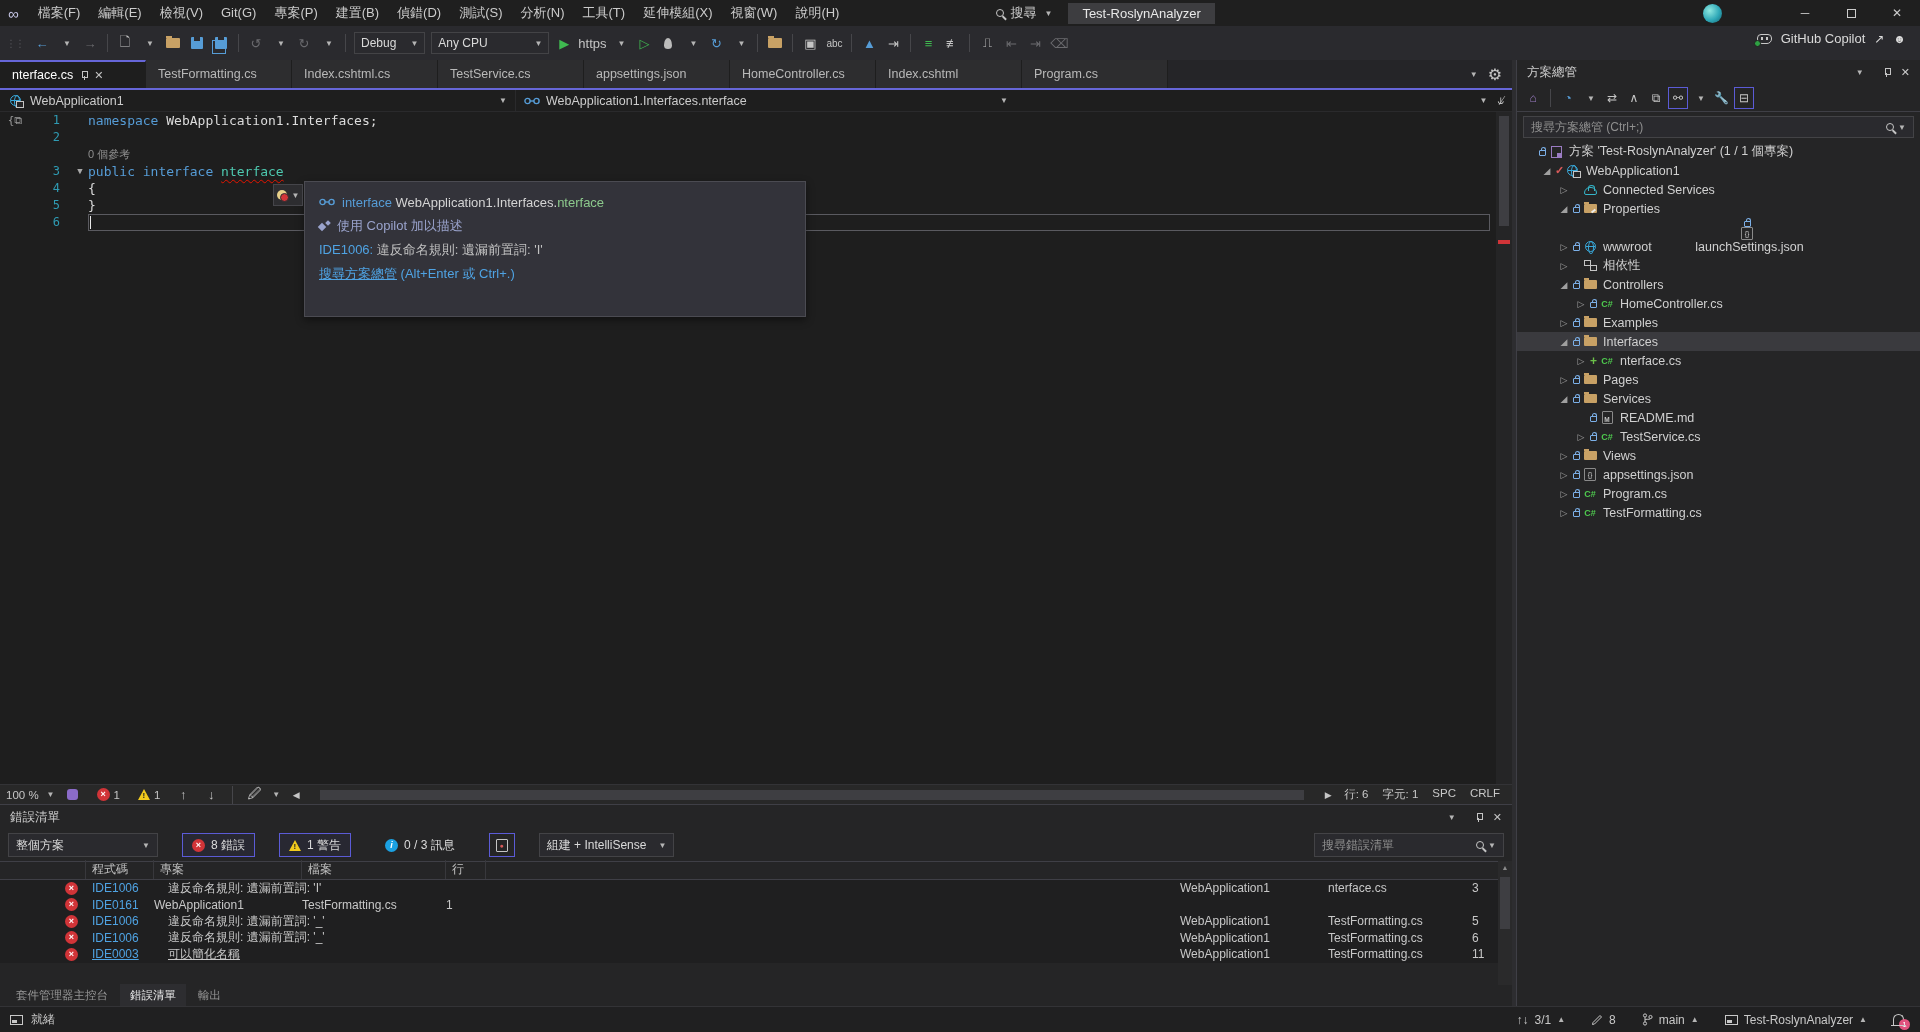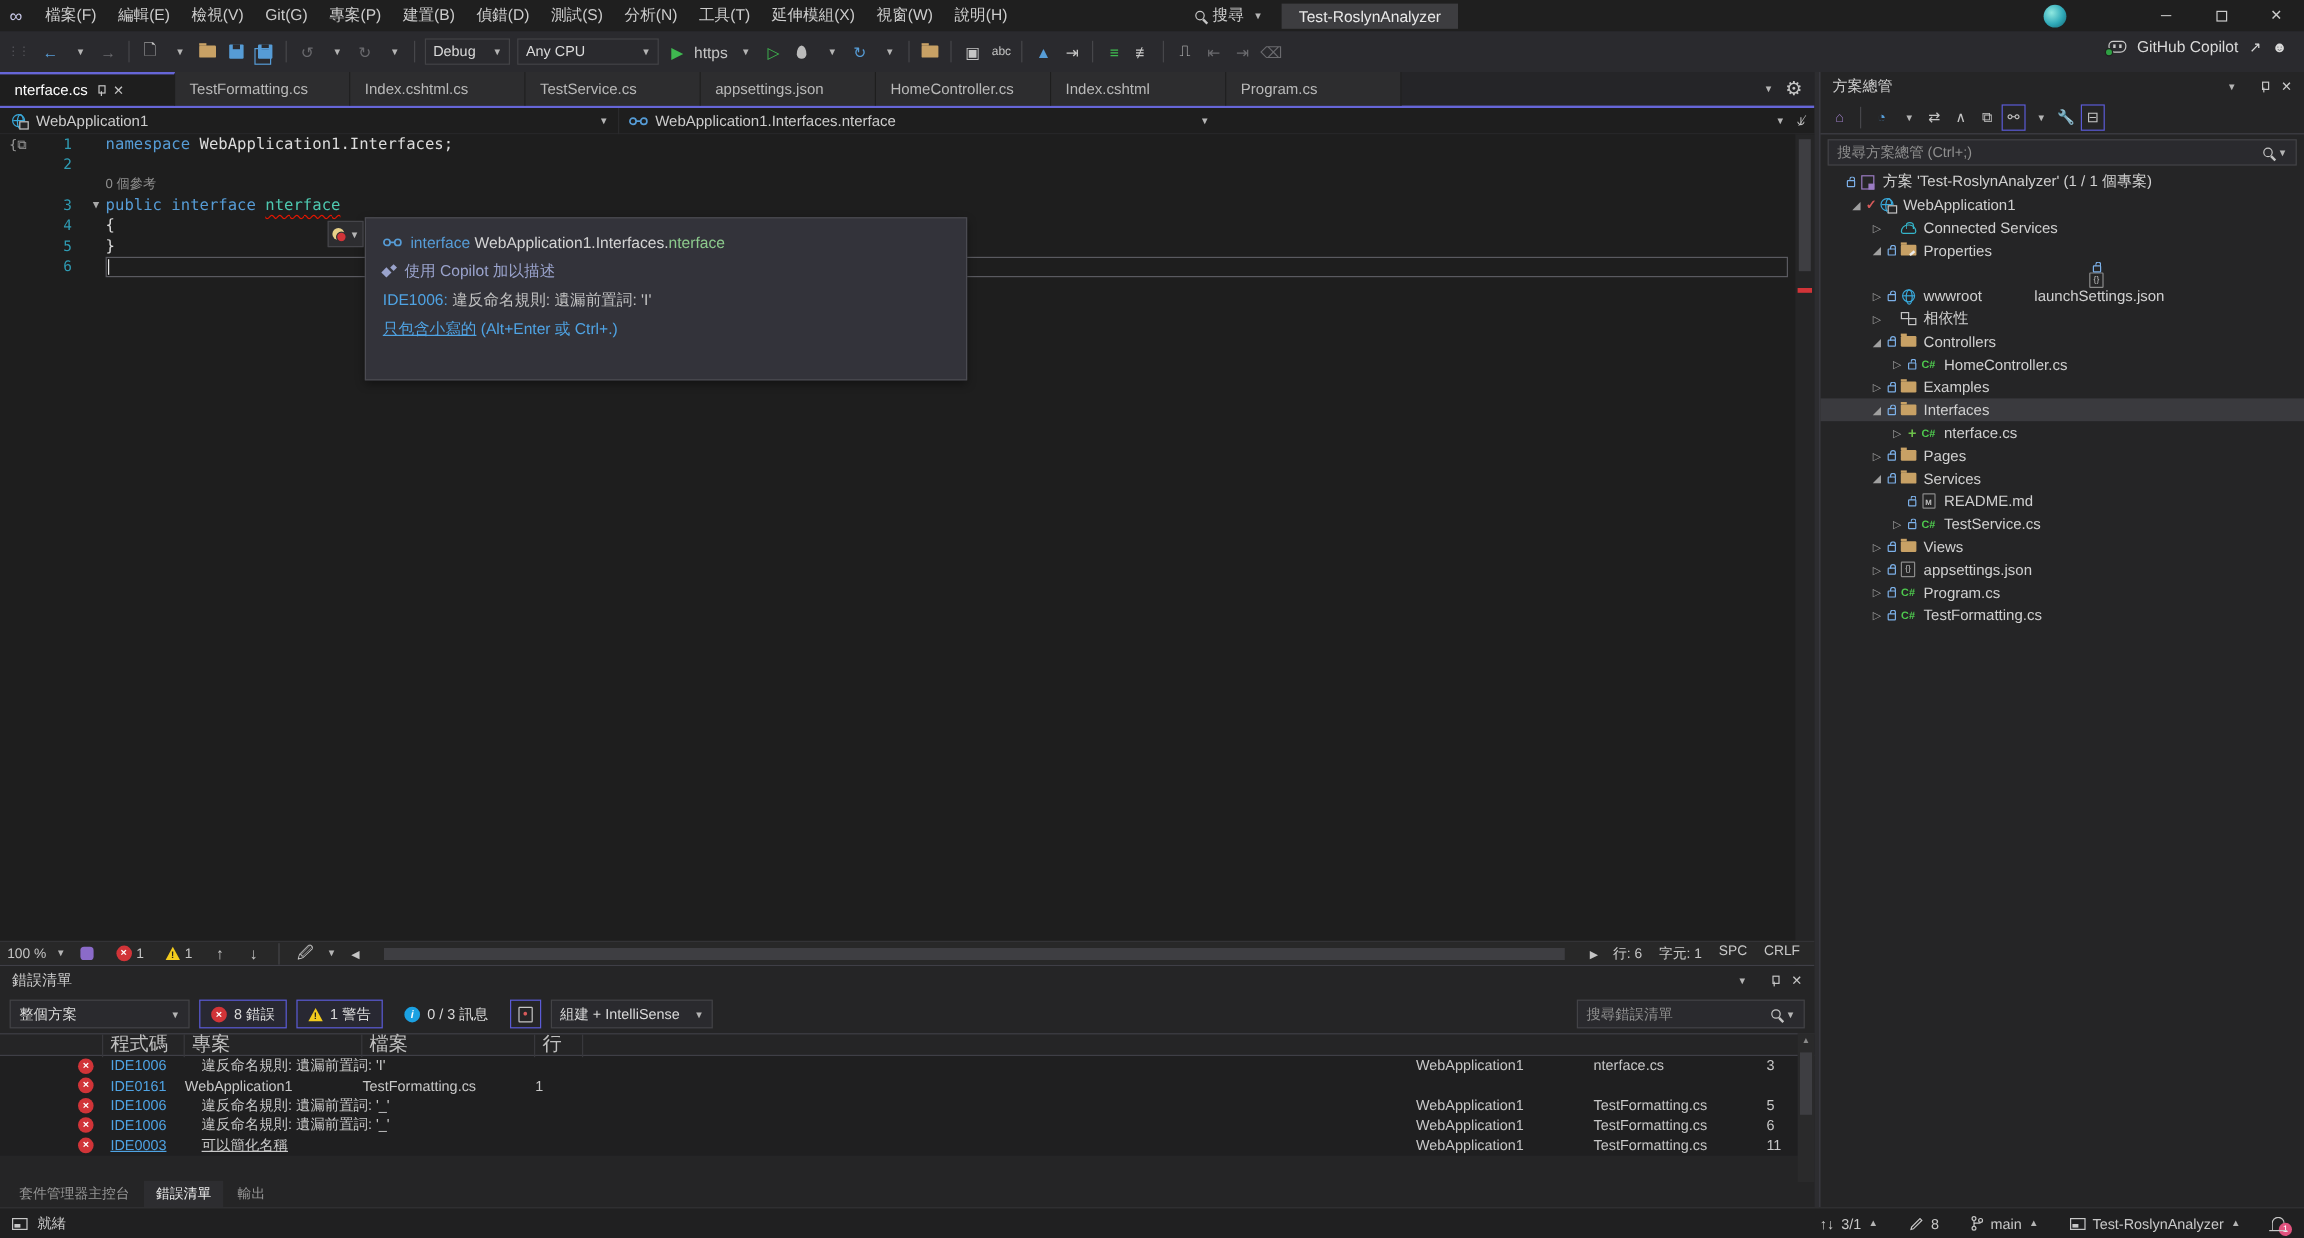--- a/index.html
+++ b/index.html
@@ -126,31 +126,31 @@
   .ic-info { width:13px; height:13px; border-radius:50%; background:#1BA1E2; color:#FFF; font-size:9px;
     line-height:13px; text-align:center; font-weight:bold; font-style:italic; }
   .i-search { width:8px; height:8px; border:1.5px solid #C5C5C5; border-radius:50%; position:relative; }
   .i-search::after { content:""; position:absolute; width:5px; height:1.5px; background:#C5C5C5;
     transform:rotate(45deg); right:-4px; bottom:-2px; }
 
   
   .errpanel { left:0; top:744px; width:1512px; height:202px; background:#252526; border-top:1px solid #3F3F46; }
   .ep-title { height:24px; display:flex; align-items:center; font-size:12.5px; color:#CCCCCC; padding:0 10px; }
   .ep-title .epicons { margin-left:auto; display:flex; gap:12px; color:#C5C5C5; font-size:11px; align-items:center; }
-  .ep-filters { height:32px; display:flex; align-items:center; gap:8px; padding:0 8px; }
+  .ep-filters { height:32px; display:flex; align-items:center; gap:24px; padding:0 8px; }
   .ep-combo { background:#2A2A2E; border:1px solid #434346; height:24px; display:flex; align-items:center;
     padding:0 7px; font-size:12px; color:#DADADA; }
   .ep-combo.scope { width:150px; } .ep-combo.scope .caret-d { margin-left:auto; }
   .ftr-btn { height:24px; display:flex; align-items:center; gap:6px; padding:0 9px; font-size:12px; color:#DADADA;
     border:1px solid transparent; }
   .ftr-btn.sel { border-color:#5B5BD6; background:rgba(91,91,214,0.07); }
   .ep-search { margin-left:auto; width:190px; height:24px; background:#2A2A2E; border:1px solid #434346;
     display:flex; align-items:center; padding:0 7px; color:#8F8F8F; font-size:12px; }
   .ep-search .i-search { margin-left:auto; }
-  .grid-head { height:19px; display:flex; align-items:flex-start; font-size:16px; color:#C0C0C0;
+  .grid-head { height:19px; display:flex; align-items:flex-end; font-size:12px; color:#C0C0C0;
     background:#252526; border-top:1px solid #3F3F46; border-bottom:1px solid #3F3F46; }
   .gh-cell { padding:0 6px; border-right:1px solid #38383C; height:19px; line-height:18px; }
   .err-rows { background:#1F1F20; }
   .err-row { height:16.5px; display:flex; align-items:center; font-size:12px; color:#C8C8C8; }
   .er-code { color:#4FA3E3; }
   .er-u { text-decoration:underline; }
   .c-ic { width:86px; flex:none; display:flex; justify-content:flex-end; padding-right:8px; }
   .c-code { width:68px; flex:none; padding-left:6px; }
   .c-desc { flex:1; padding-left:14px; }
   .c-proj { width:148px; flex:none; }
@@ -864,21 +864,21 @@
       </span>
     </div>
     <div class="tt-line">
       <span class="spark ic"></span>
       <span class="tt-copilot">使用 Copilot 加以描述</span>
     </div>
     <div class="tt-line">
       <span><span class="tt-link">IDE1006:</span><span class="tt-body"> 違反命名規則: 遺漏前置詞: 'I'</span></span>
     </div>
     <div class="tt-line">
-      <span><span class="tt-fix">只包含小寫的</span><span class="tt-link"> (Alt+Enter 或 Ctrl+.)</span></span>
+      <span><span class="tt-fix">搜尋方案總管</span><span class="tt-link"> (Alt+Enter 或 Ctrl+.)</span></span>
     </div>
   </div>
 
   <div class="statusbar abs">
     <span class="sb-left">
       <span class="sb-screen ic"></span>
       <span>就緒</span>
     </span>
     <span class="sb-right">
       <span class="sb-item">

